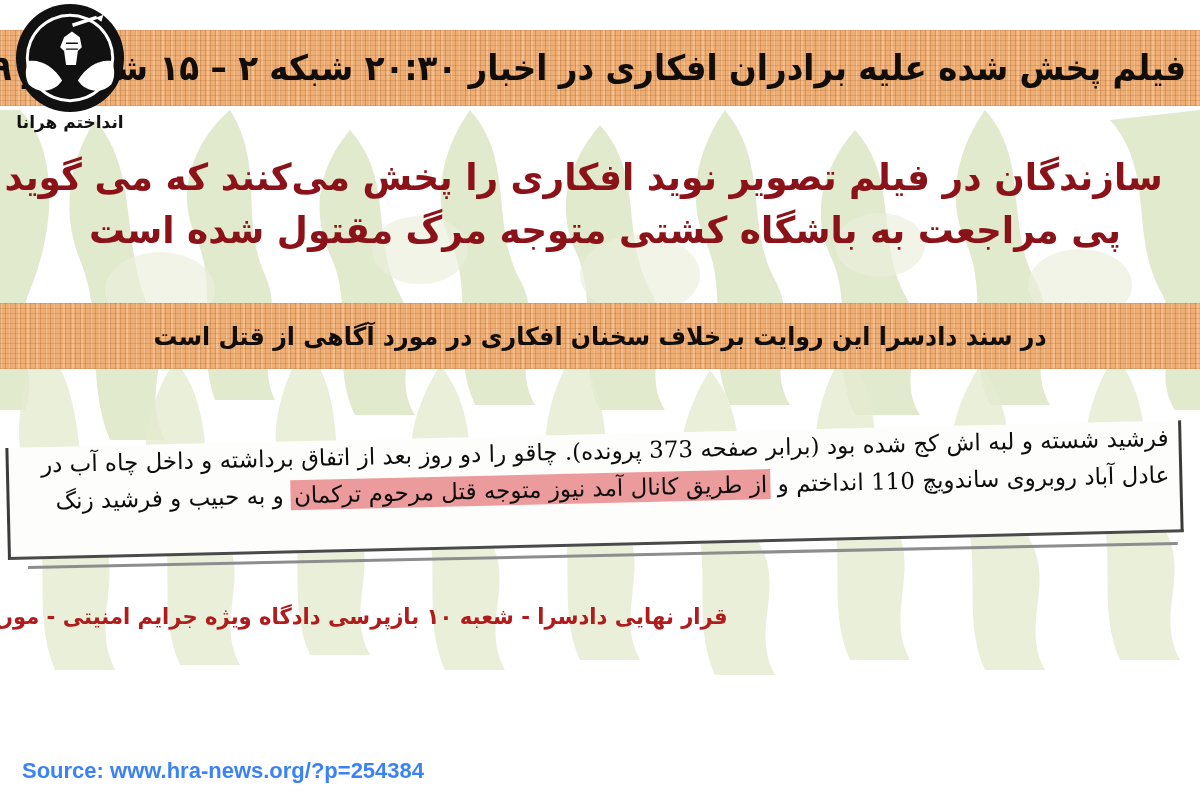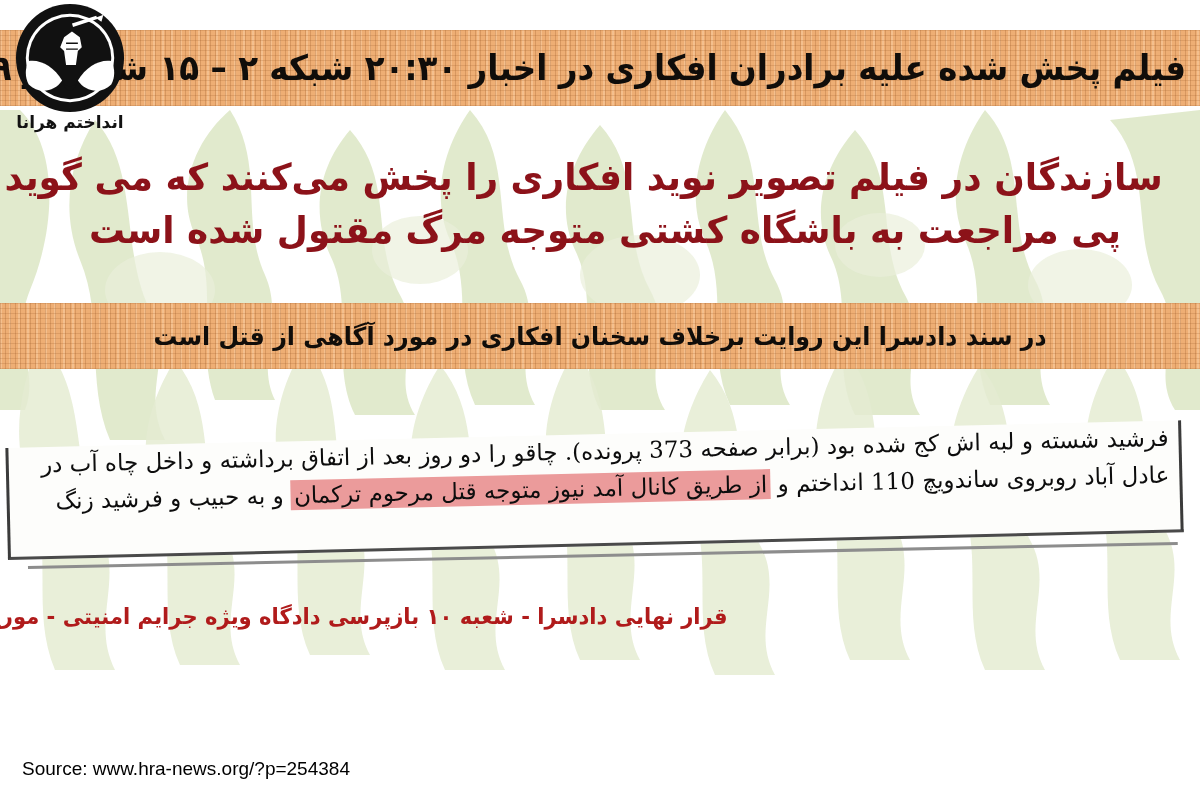--- a/index.html
+++ b/index.html
@@ -150,21 +150,21 @@
     color:#b01b1b;font-weight:bold;font-size:22px;
     white-space:nowrap;letter-spacing:-.3px;
     z-index:5;
     transform:scaleX(.96);
   }
 
   
   #footer-source{
     position:absolute;left:22px;top:758px;
     direction:ltr;text-align:left;
-    color:#000000;font-weight:normal;font-size:19px;
+    color:#3b82f6;font-weight:bold;font-size:22px;
     white-space:nowrap;
     font-family:"Liberation Sans",sans-serif;
     z-index:5;
   }
 </style>
 </head>
 <body>
 
 <div id="poster">
 

